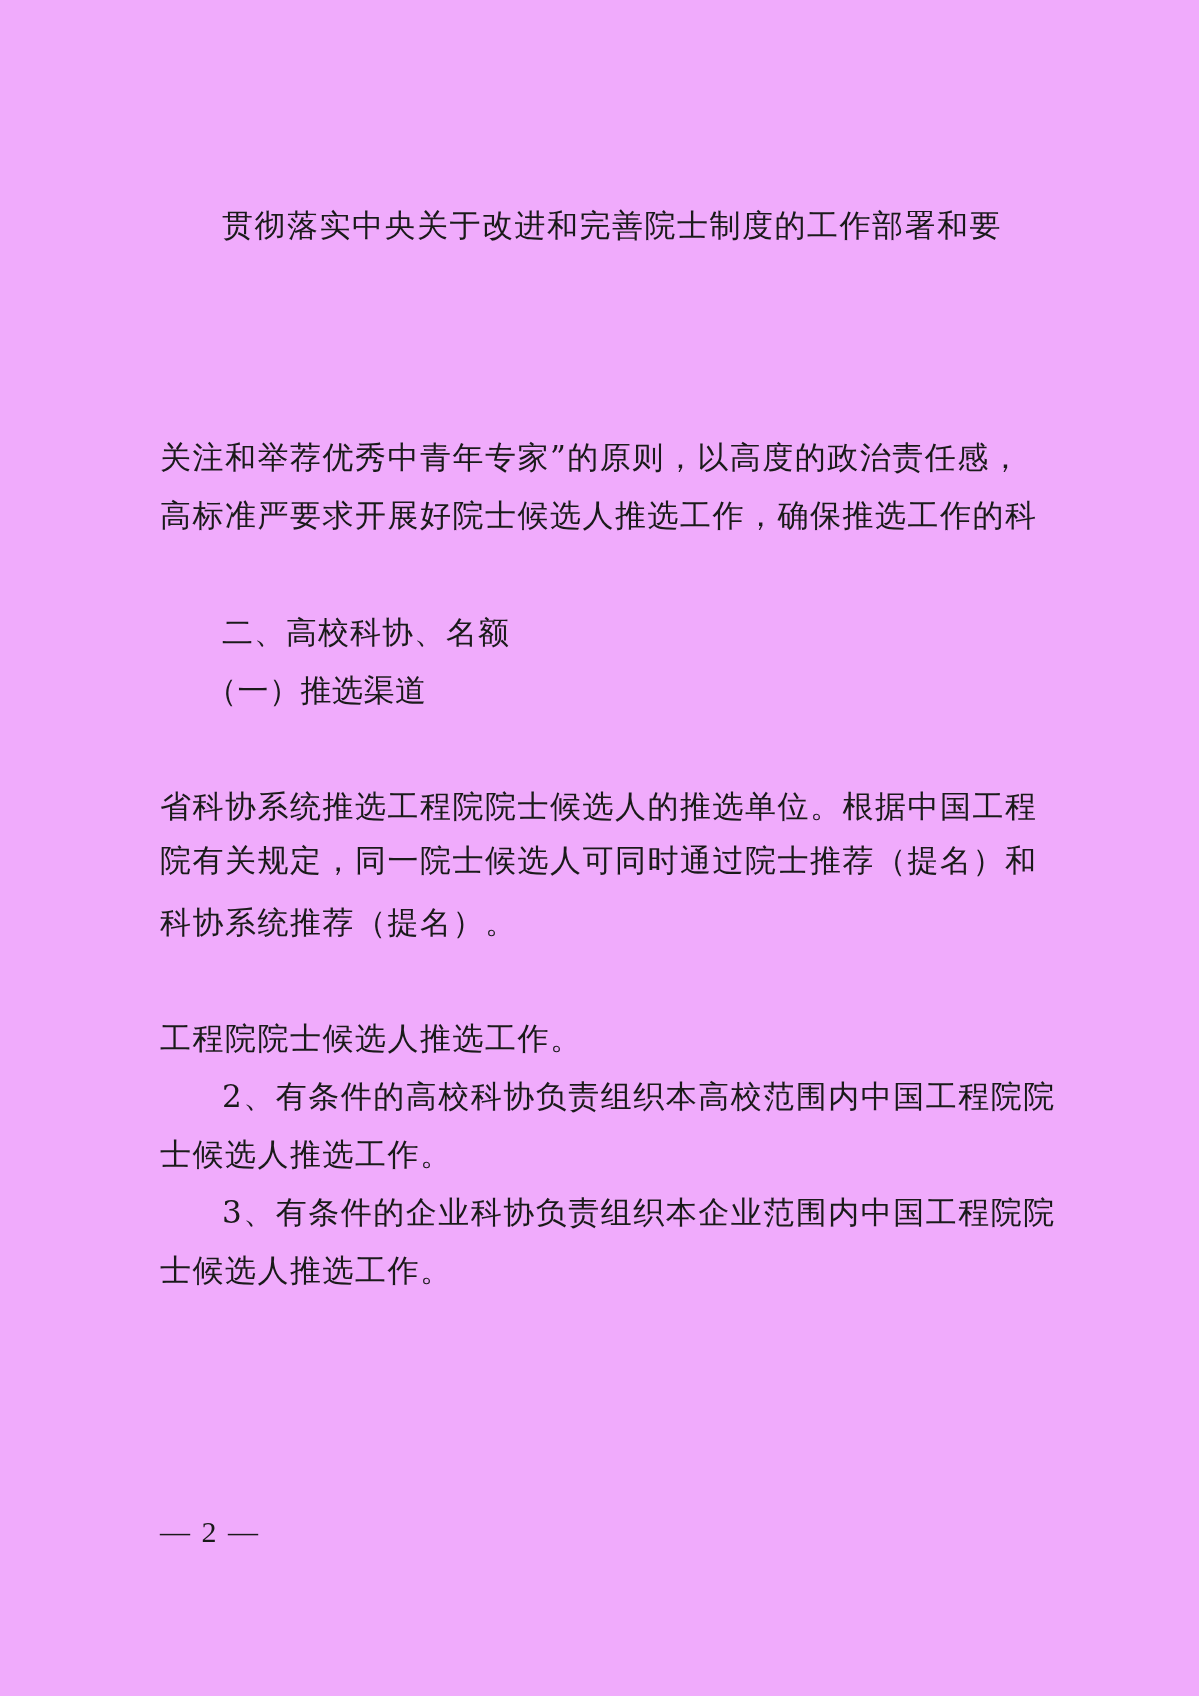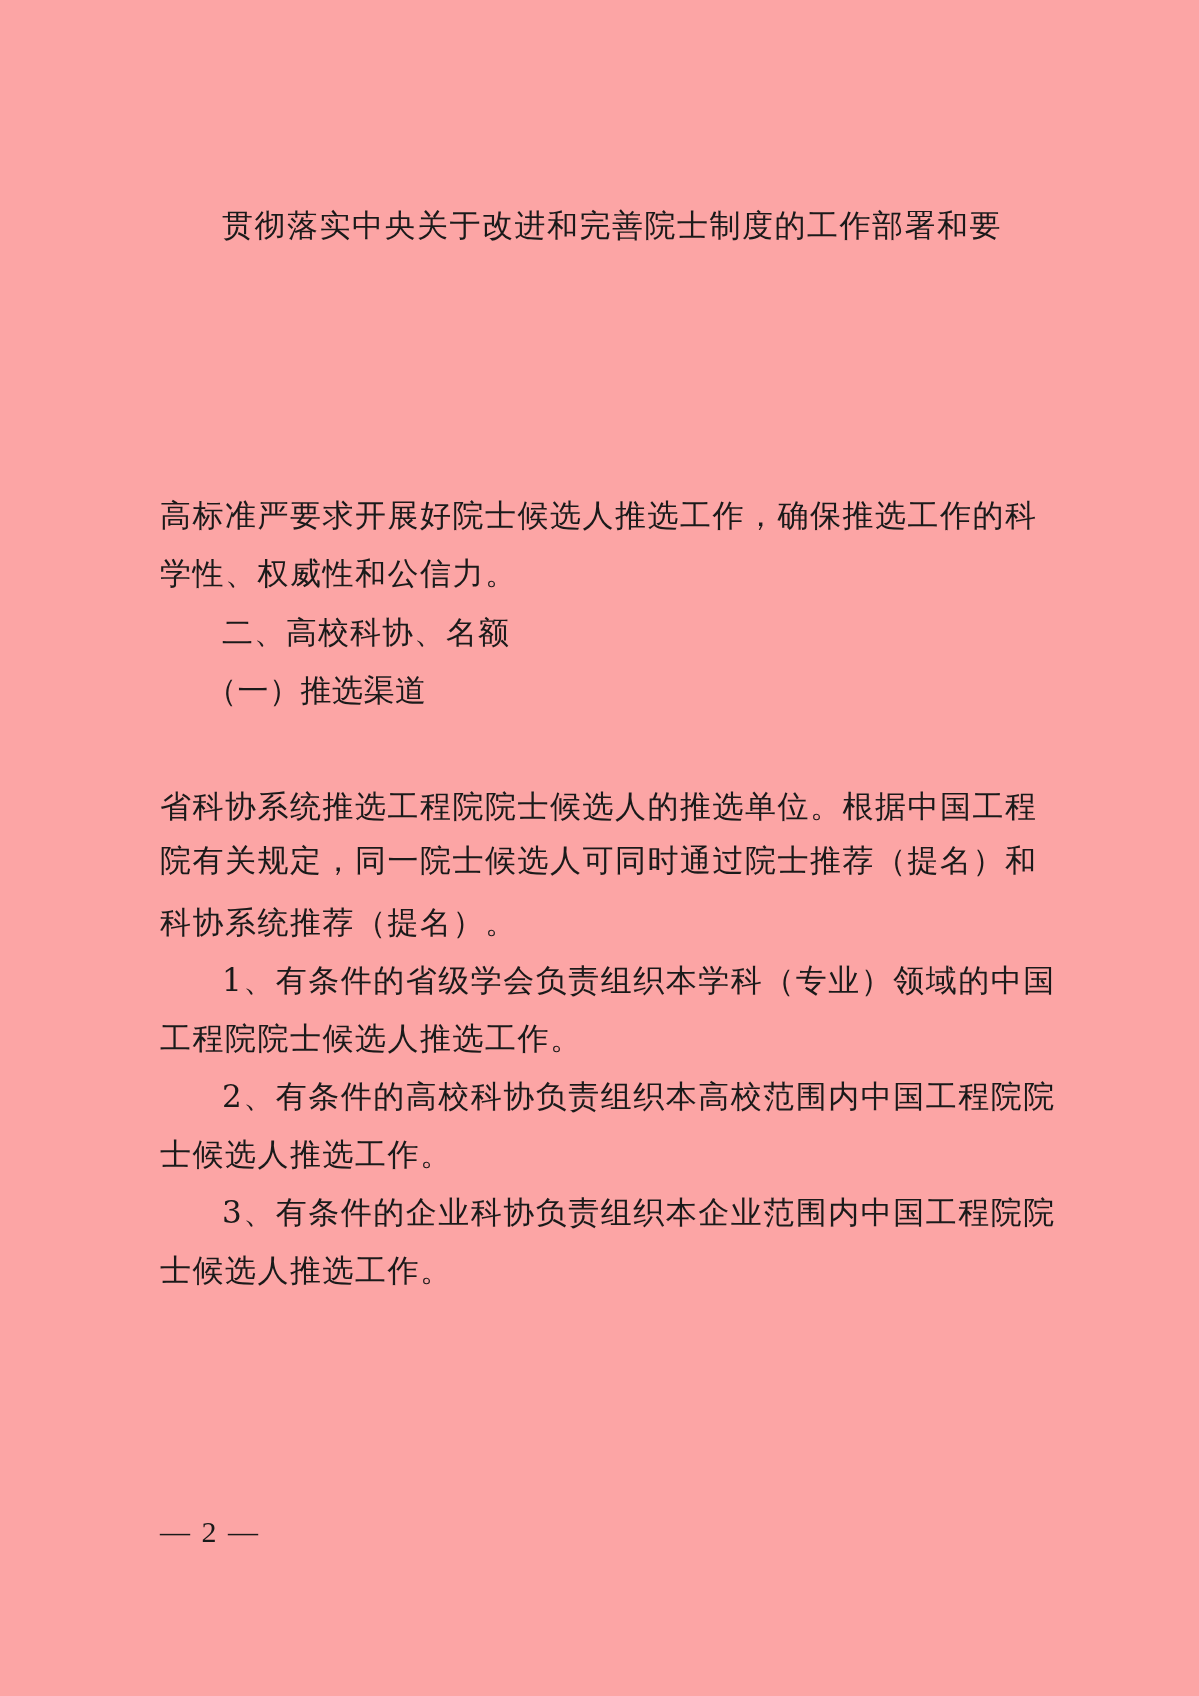--- a/index.html
+++ b/index.html
@@ -1,40 +1,39 @@
 <!DOCTYPE html>
 <html><head>
   <meta charset="utf-8">
   <style>
     html, body { margin: 0; padding: 0; background: #ffffff; }
     body { width: 1199px; height: 1696px; position: relative; overflow: hidden;
            font-family: "DejaVu Serif", "Liberation Serif", serif; color: #1a1a1a; }
-    .page { position: absolute; left: 0; top: 0; width: 1199px; height: 1696px; background: #fca5a5; }
+    .page { position: absolute; left: 0; top: 0; width: 1199px; height: 1696px; background: #f0abfc; }
     .line { position: absolute; left: 160px; width: 880px; font-size: 31px; line-height: 40px;
             white-space: nowrap; letter-spacing: 1.5px; }
     .line.indent { left: 222px; width: 818px; }
     .heading { font-family: "DejaVu Sans", "Liberation Sans", sans-serif; font-weight: 400; letter-spacing: 1px; }
     .subheading { font-family: "DejaVu Sans", "Liberation Sans", sans-serif; font-weight: 400; letter-spacing: 0.5px; left: 206px; }
     .pagenum { position: absolute; left: 160px; top: 1515px; font-size: 30px; font-family: "Liberation Serif", serif; letter-spacing: 2px; }
   </style>
 </head>
 <body>
 
 <div class="page">
   <div class="line indent" style="top:205px">贯彻落实中央关于改进和完善院士制度的工作部署和要</div>
+  <div class="line" style="top:437px">关注和举荐优秀中青年专家”的原则，以高度的政治责任感，</div>
   <div class="line" style="top:495px">高标准严要求开展好院士候选人推选工作，确保推选工作的科</div>
-  <div class="line" style="top:553px">学性、权威性和公信力。</div>
 
   <div class="line indent heading" style="top:612px">二、高校科协、名额</div>
   <div class="line subheading" style="top:670px">（一）推选渠道</div>
 
   <div class="line" style="top:786px">省科协系统推选工程院院士候选人的推选单位。根据中国工程</div>
   <div class="line" style="top:840px">院有关规定，同一院士候选人可同时通过院士推荐（提名）和</div>
   <div class="line" style="top:902px">科协系统推荐（提名）。</div>
-  <div class="line indent" style="top:960px">1、有条件的省级学会负责组织本学科（专业）领域的中国</div>
   <div class="line" style="top:1018px">工程院院士候选人推选工作。</div>
   <div class="line indent" style="top:1076px">2、有条件的高校科协负责组织本高校范围内中国工程院院</div>
   <div class="line" style="top:1134px">士候选人推选工作。</div>
   <div class="line indent" style="top:1192px">3、有条件的企业科协负责组织本企业范围内中国工程院院</div>
   <div class="line" style="top:1250px">士候选人推选工作。</div>
 
   <div class="pagenum">— 2 —</div>
 </div>
 
 </body></html>

